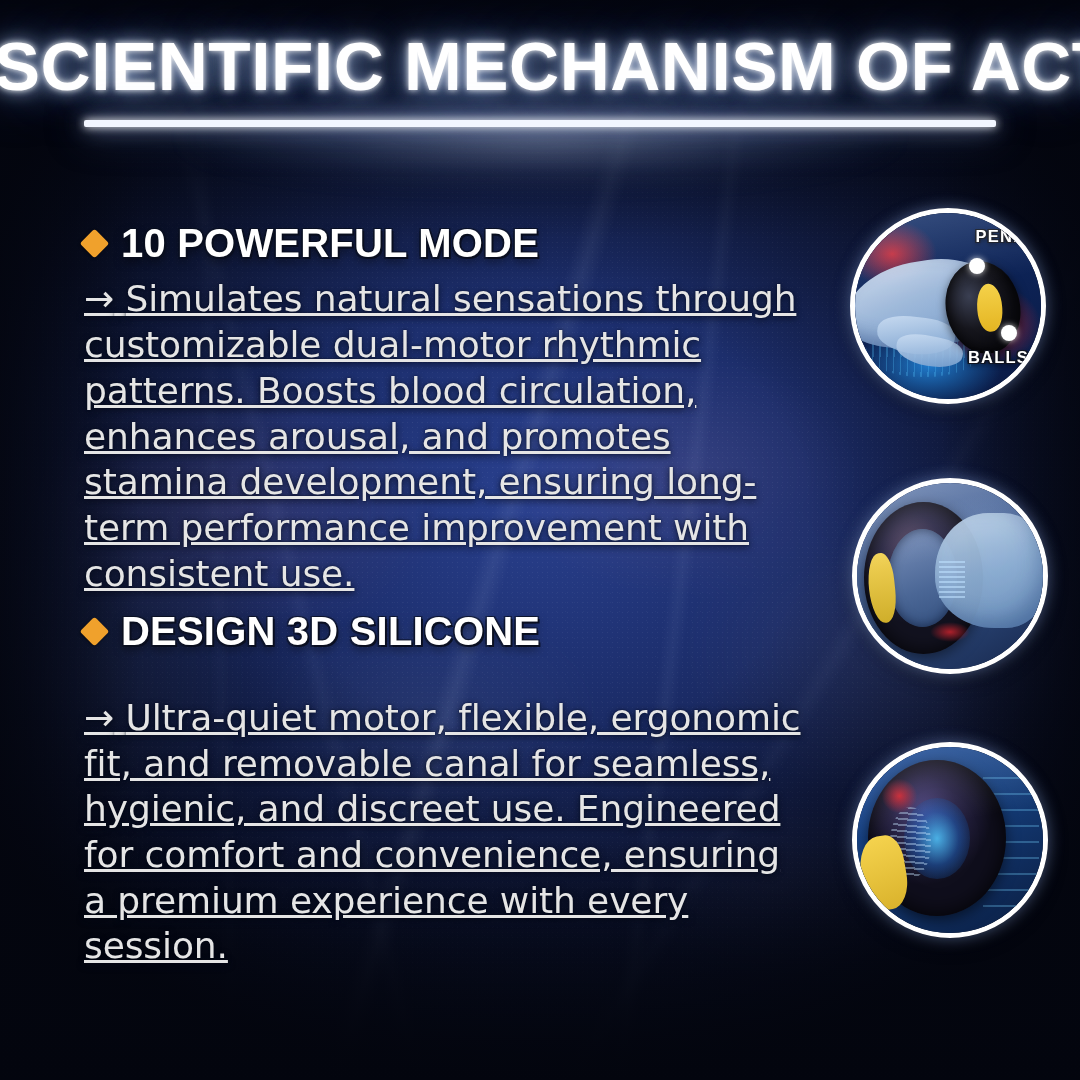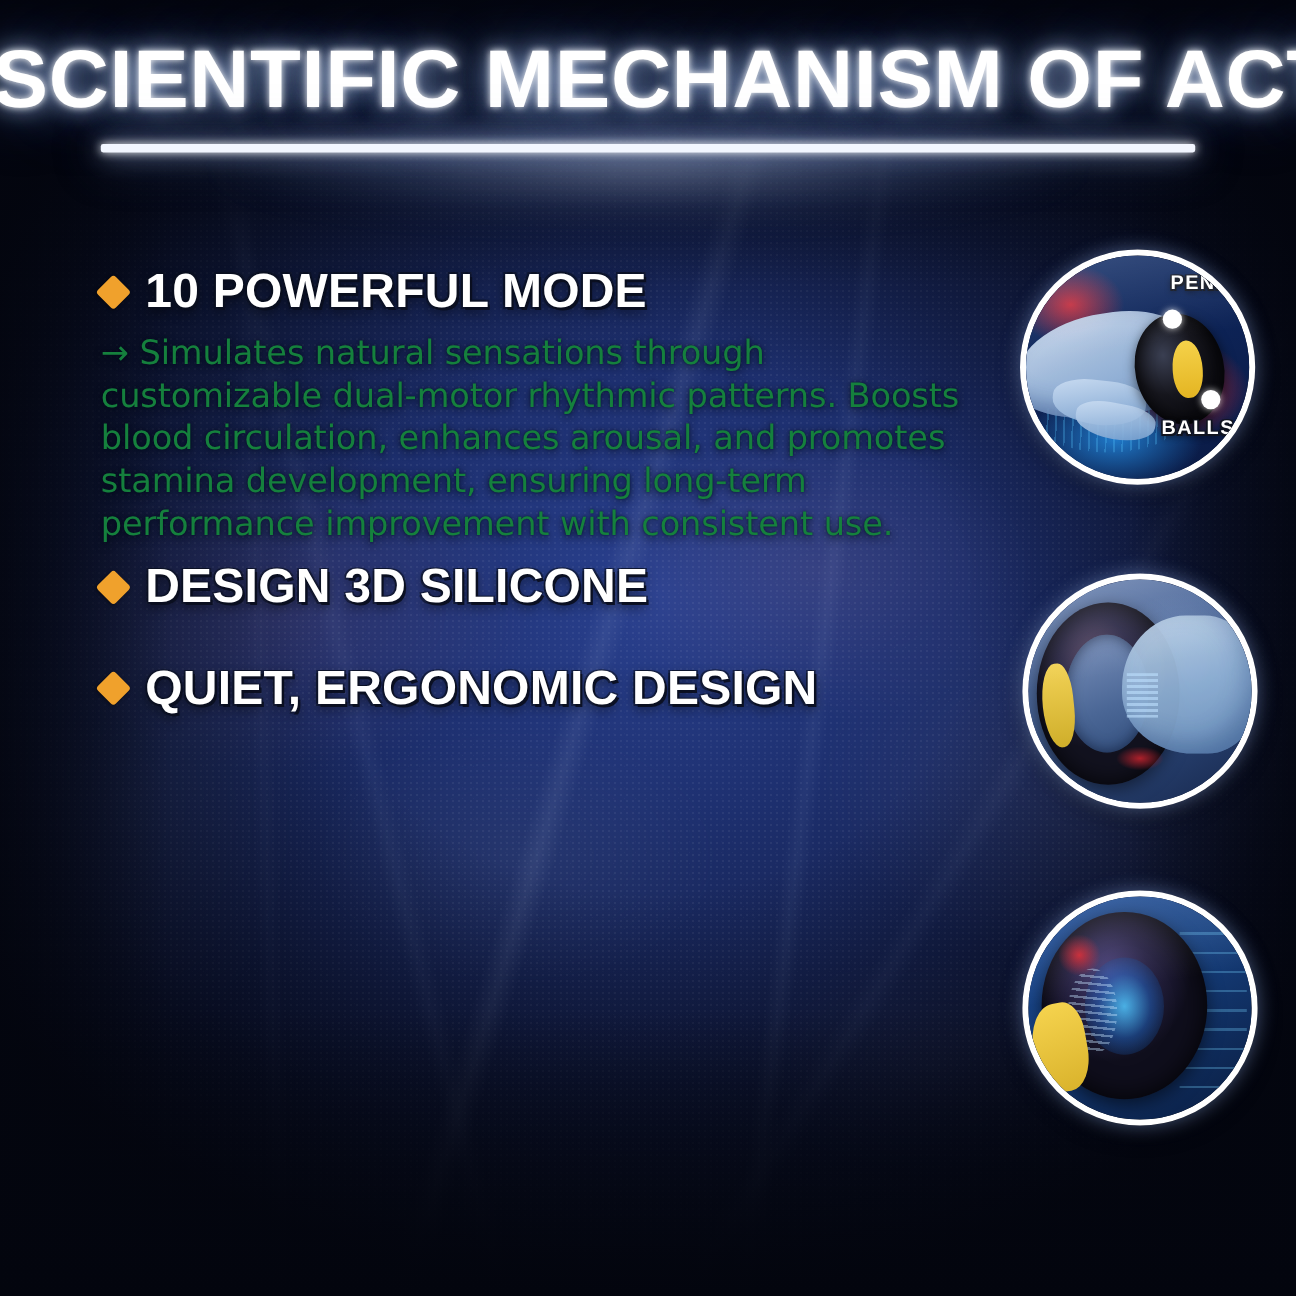--- a/index.html
+++ b/index.html
@@ -133,25 +133,26 @@
       -1.5px -1.5px 0 rgba(10,14,30,.55),
       1.5px -1.5px 0 rgba(10,14,30,.55),
       -1.5px 1.5px 0 rgba(10,14,30,.55),
       0 4px 10px rgba(0,0,0,.55);
   }
 
   .body-text{
     margin-top:12px;
     font-family:"DejaVu Sans","Liberation Sans", sans-serif;
     font-weight:400;
-    font-size:28px;
+    font-size:36px;
     line-height:1.27;
-    color:#15803d;
+    color:#e5e5e5;
     letter-spacing:-.1px;
     text-shadow:0 2px 7px rgba(4,8,22,.85), 0 0 2px rgba(4,8,22,.6);
+    text-decoration:underline;
   }
   .arrow{
     font-family:"DejaVu Sans", sans-serif;
     font-weight:400;
   }
 
   .s1 .body-text{width:740px;}
   .s2 .body-text{width:720px;}
   .s3 .body-text{width:720px;}
 
@@ -375,24 +376,21 @@
     </div>
 
     <div class="section s2">
       <div class="head-row">
         <span class="diamond"></span>
         <span class="head-text">DESIGN 3D SILICONE</span>
       </div>
     </div>
 
     <div class="section s3">
-      <div class="head-row">
-        <span class="diamond"></span>
-        <span class="head-text">QUIET, ERGONOMIC DESIGN</span>
-      </div>
+      <div class="body-text"><span class="arrow">→</span> <span>Ultra-quiet motor, flexible, ergonomic fit, and removable canal for seamless, hygienic, and discreet use. Engineered for comfort and convenience, ensuring a premium experience with every session.</span></div>
     </div>
 
   </div>
 
   <div class="circle c1">
     <div class="cimg img1">
       <div class="wave1"></div>
       <div class="hand"></div>
       <div class="hand-f1"></div>
       <div class="hand-f2"></div>

